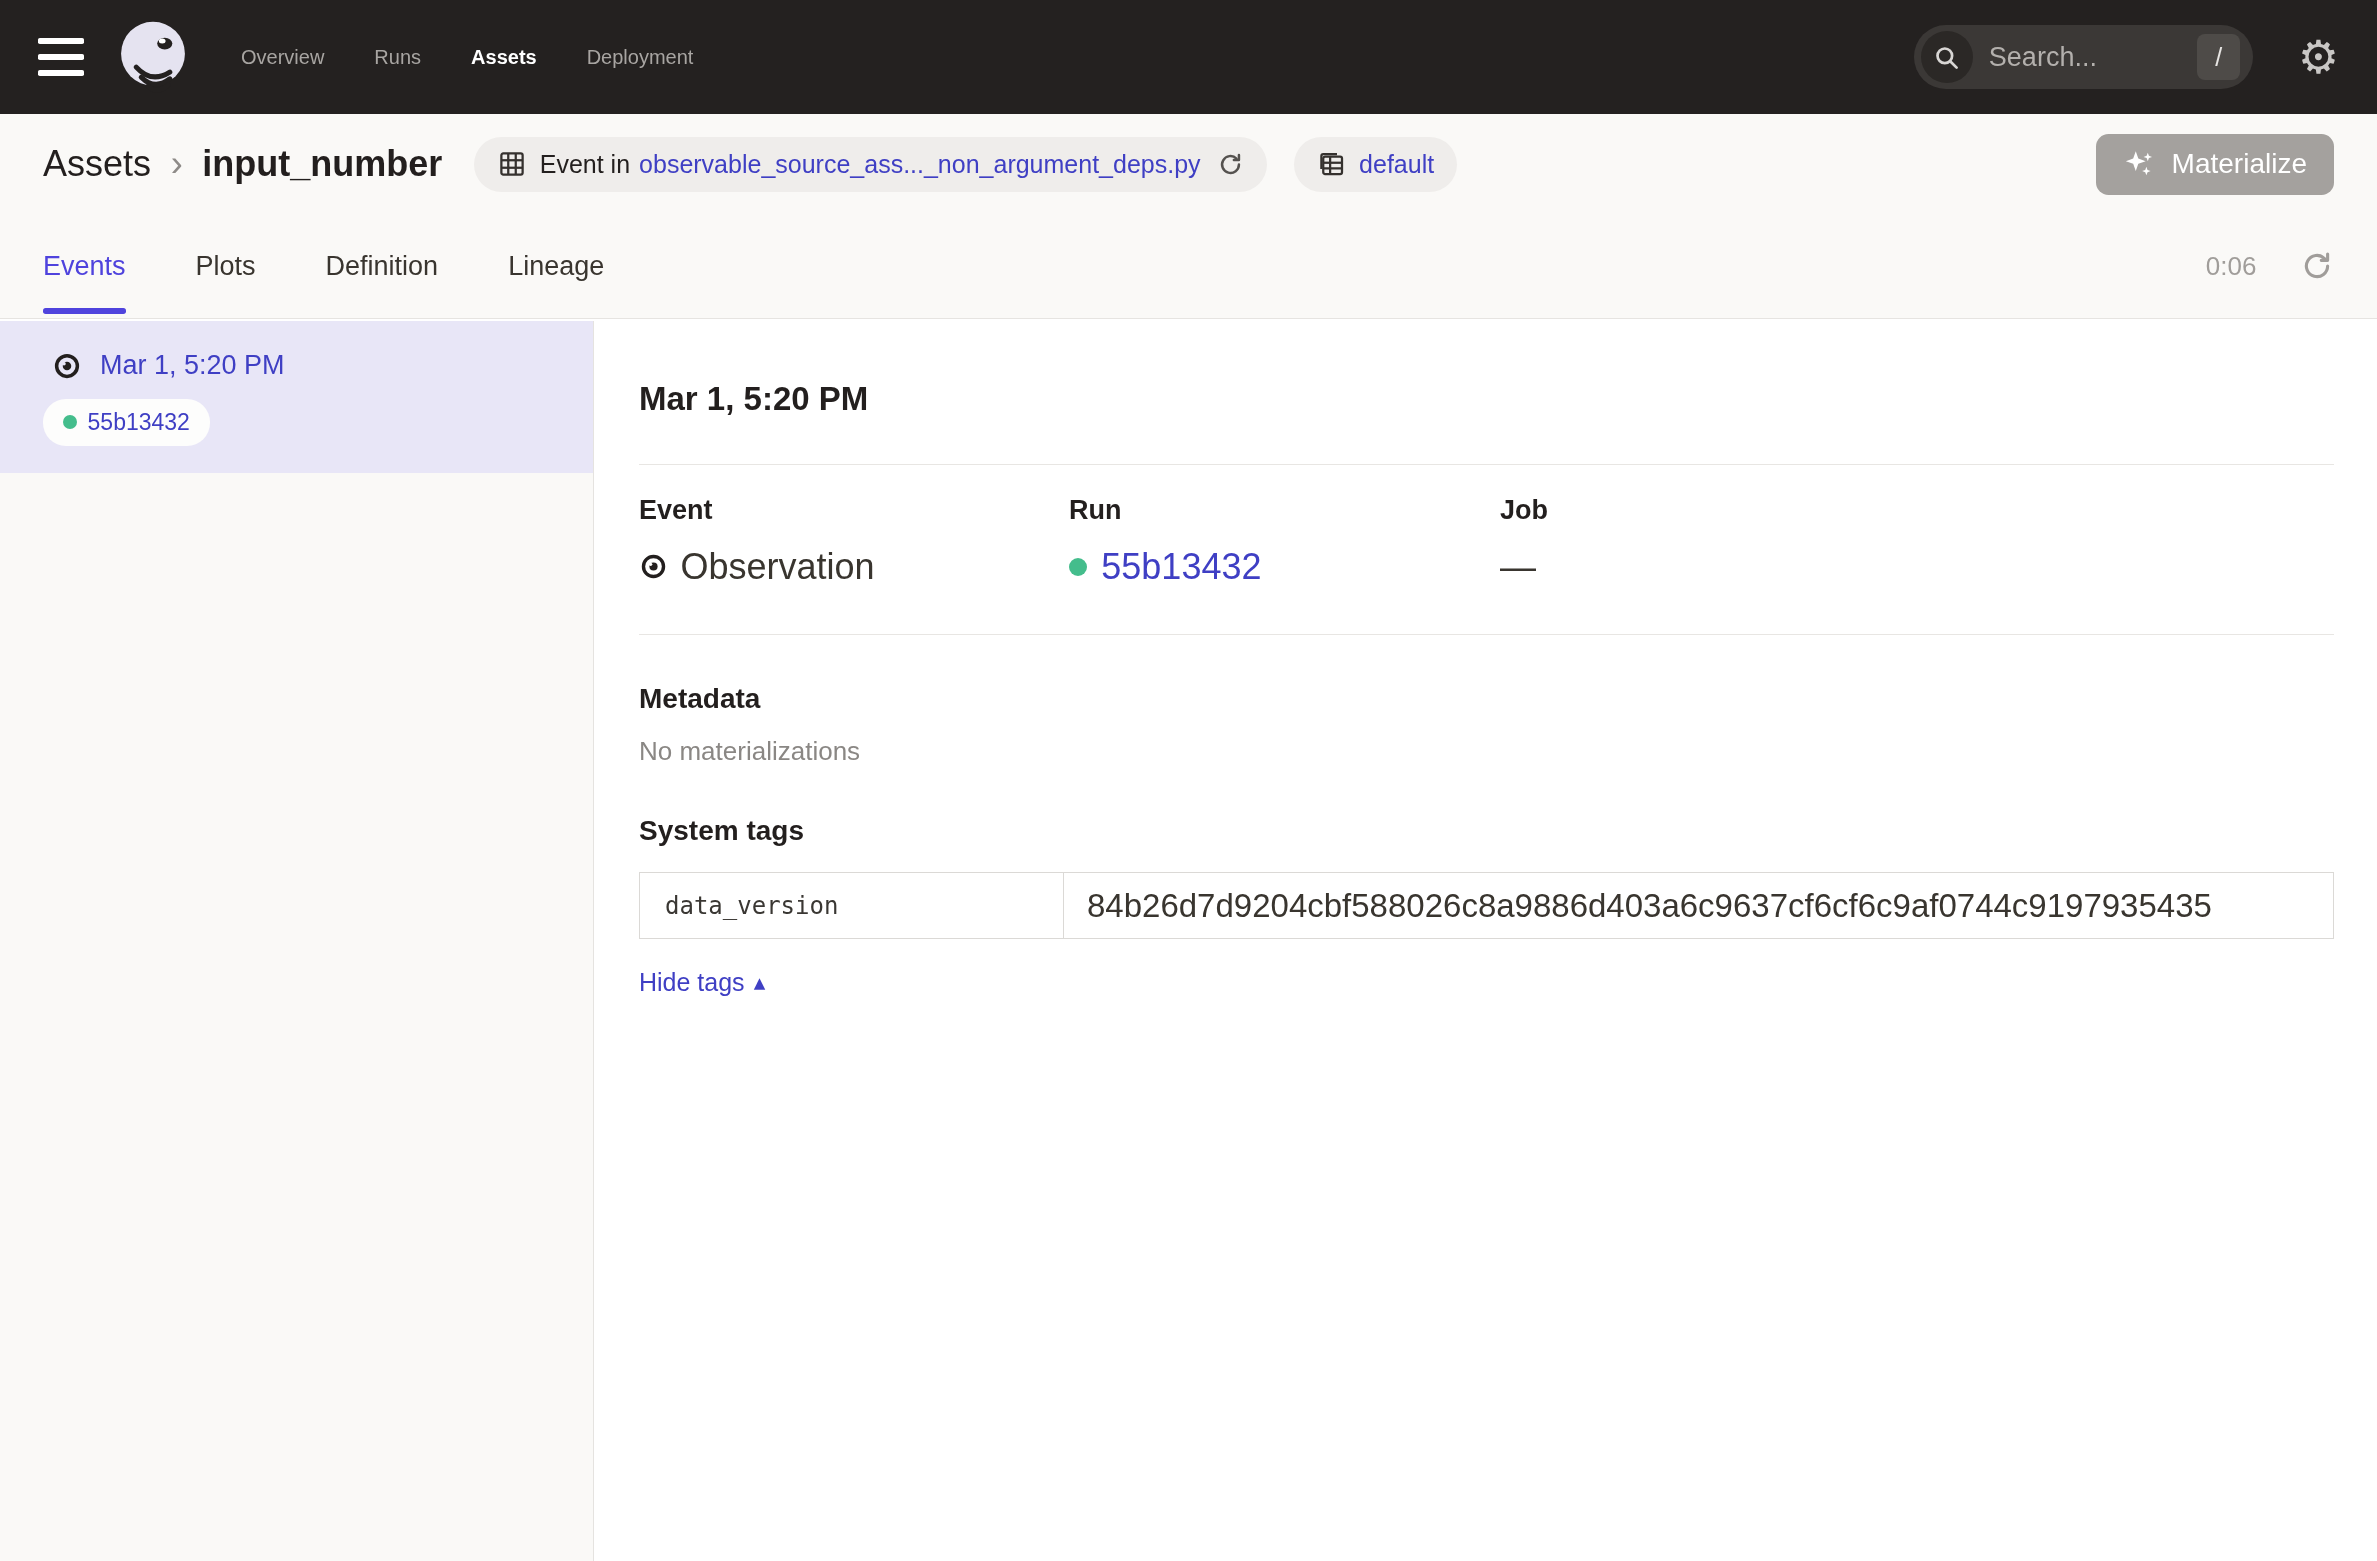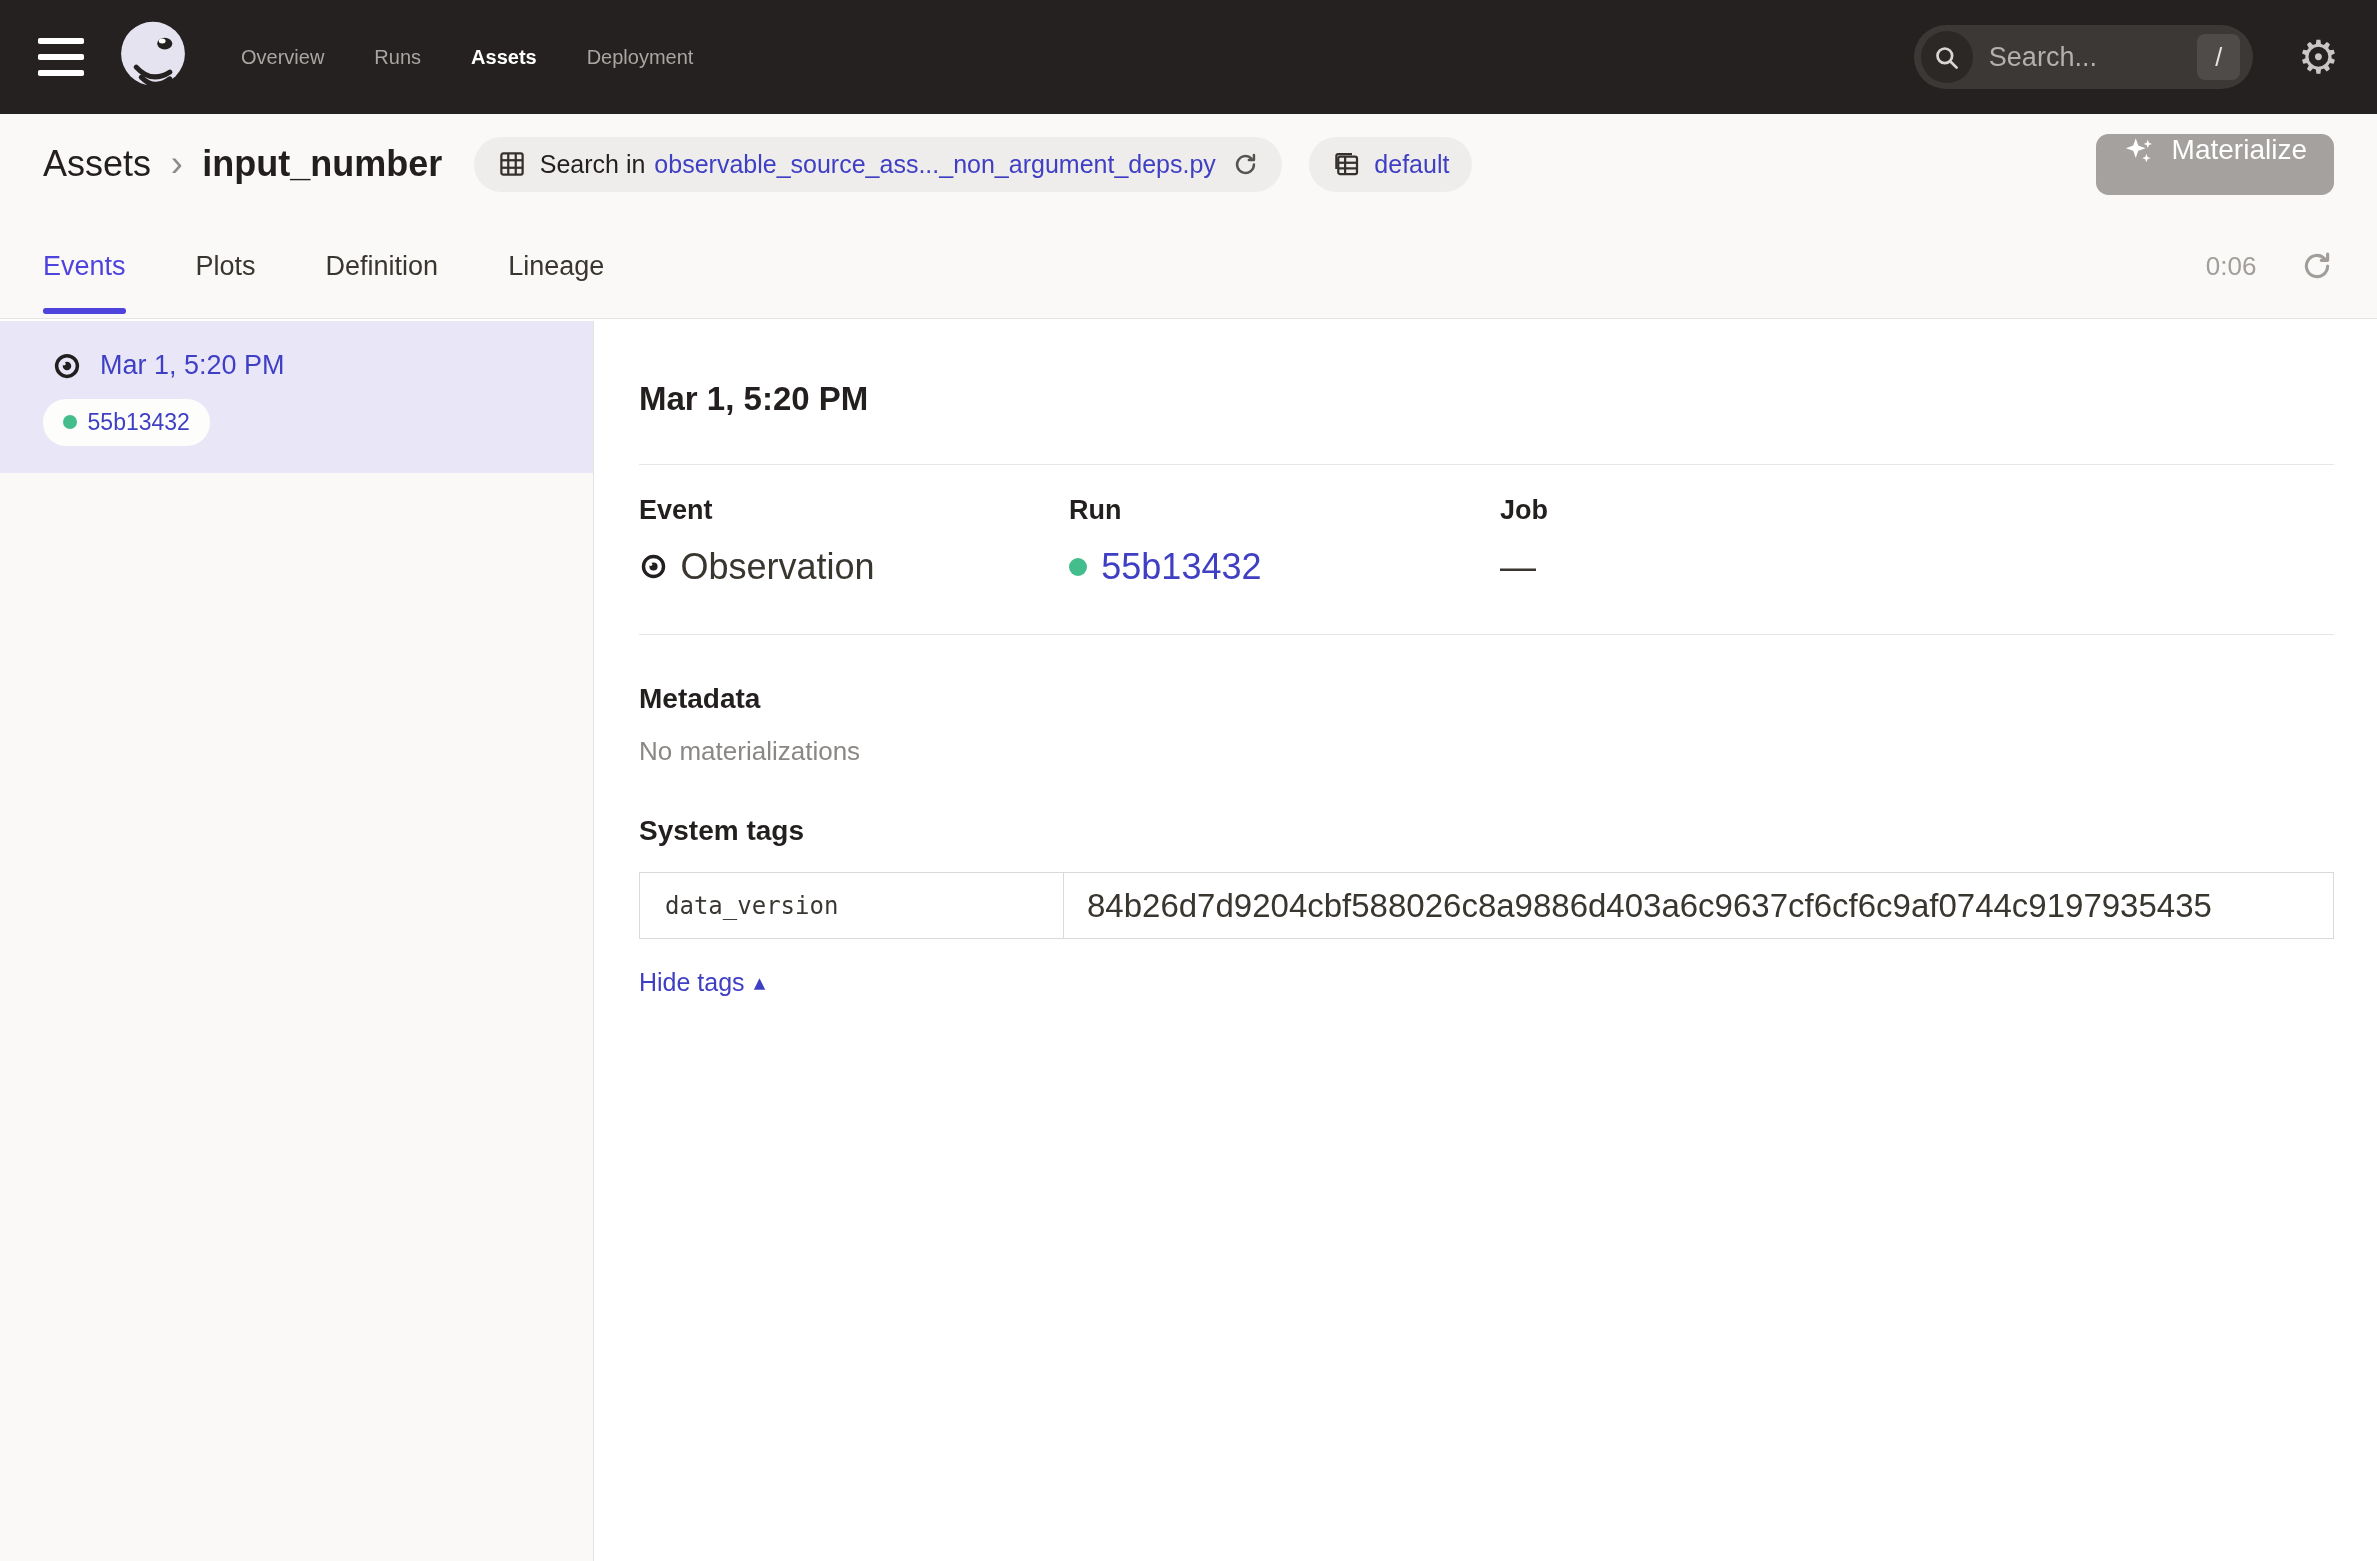--- a/index.html
+++ b/index.html
@@ -36,21 +36,21 @@
   .crumb-root { font-size:36px; color:#231f1e; cursor:pointer; }
   .crumb-sep { font-size:36px; color:#8e8b88; margin:0 19.6px; }
   .crumb-asset { font-size:36px; font-weight:700; color:#231f1e; }
   .chip { height:55px; border-radius:28px; background:#efedeb; display:flex; align-items:center;
           padding:0 23px; margin-left:32px; font-size:25px; }
   .chip .icon { color:#35312e; margin-right:12.5px; display:flex; }
   .chip-link { color:#3f3fc4; cursor:pointer; }
   .chip-prefix { color:#231f1e; margin-right:9px; }
   .chip-refresh { margin-left:16px; color:#55524f; display:flex; cursor:pointer; }
   .materialize-btn { margin-left:auto; height:61px; border-radius:12.5px; background:#a4a19e;
-                     color:#ffffff; display:flex; align-items:flex-start; padding:0 27px;
+                     color:#ffffff; display:flex; align-items:center; padding:0 27px;
                      font-size:28px; cursor:pointer; }
   .materialize-btn .icon { margin-right:14.3px; display:flex; }
 
   
   .tabsrow { position:absolute; top:214px; left:0; width:2377px; height:105px;
              background:#faf9f7; border-bottom:0.9px solid #e6e4e1;
              display:flex; align-items:center; padding:0 43px;gap:24px; }
   .tab { position:relative; height:100%; display:flex; align-items:center;
          font-size:27px; font-weight:500; color:#39352f; margin-right:46px; cursor:pointer; }
   .tab.active { color:#4f43dd; }
@@ -141,21 +141,21 @@
     <div class="chip">
       <span class="icon">
         <svg width="30" height="30" viewBox="0 0 24 24" fill="none" stroke="currentColor" stroke-width="1.8">
           <rect x="3.5" y="3.5" width="17" height="17" rx="1.5"></rect>
           <line x1="3.5" y1="9" x2="20.5" y2="9"></line>
           <line x1="3.5" y1="15" x2="20.5" y2="15"></line>
           <line x1="9" y1="3.5" x2="9" y2="20.5"></line>
           <line x1="15" y1="3.5" x2="15" y2="20.5"></line>
         </svg>
       </span>
-      <span class="chip-prefix">Search in</span>
+      <span class="chip-prefix">Event in</span>
       <span class="chip-link">observable_source_ass..._non_argument_deps.py</span>
       <span class="chip-refresh">
         <svg width="27" height="27" viewBox="0 0 24 24" fill="none" stroke="currentColor" stroke-width="2.2">
           <path d="M19.5 12a7.5 7.5 0 1 1-2.2-5.3" stroke-linecap="round"></path>
           <polyline points="19.5,3.5 19.5,8 15,8" stroke-linecap="round" stroke-linejoin="round"></polyline>
         </svg>
       </span>
     </div>
 
     <div class="chip" style="margin-left:27px;">

